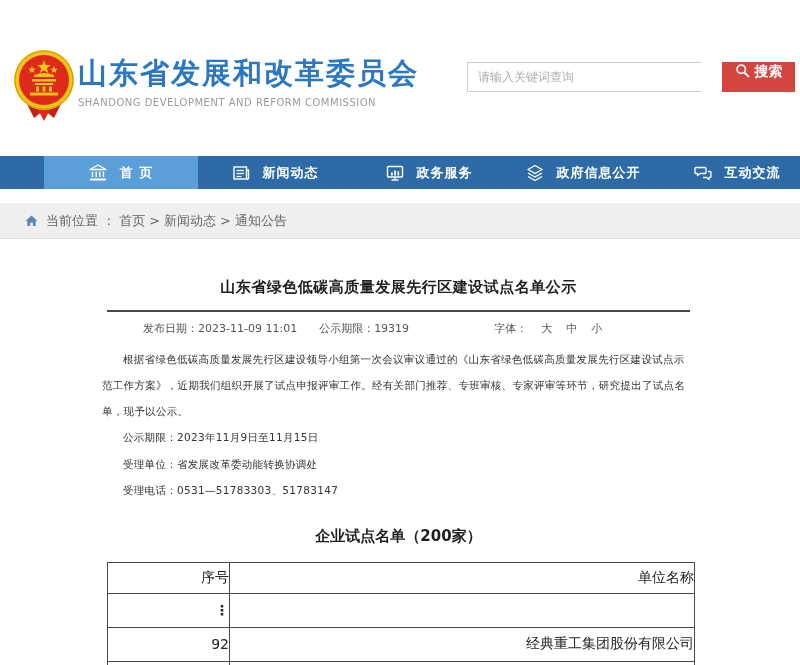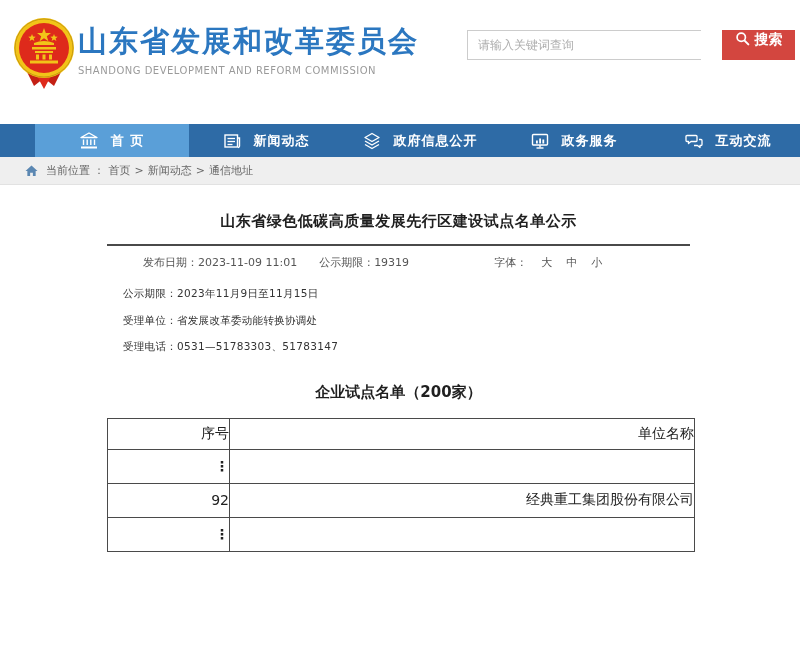--- a/index.html
+++ b/index.html
@@ -7,21 +7,21 @@
   body {
     width: 800px; height: 665px;
     background: #ffffff;
     font-family: "DejaVu Sans", "Liberation Sans", sans-serif;
     position: relative;
     overflow: hidden;
     color: #333;
   }
 
   
-  .top-header { position: relative; height: 124px; background: #fff; }
+  .top-header { position: relative; height: 124px; background: #fff; margin-top: 32px; }
   .logo { position: absolute; left: 12px; top: 16px; width: 64px; height: 74px; }
   .brand { position: absolute; left: 78px; top: 26px; }
   .site-title {
     font-size: 29px; font-weight: bold; color: #2b77c0;
     letter-spacing: 2px; margin: 0; line-height: 1.1;
   }
   .site-subtitle {
     font-size: 10px; color: #9a9a9a; letter-spacing: 0.5px; margin-top: 7px;
   }
   .search-bar { position: absolute; right: 5px; top: 30px; display: flex; height: 30px; gap: 21px; }
@@ -31,43 +31,43 @@
     font-family: inherit;
   }
   .search-input::placeholder { color: #aeaeae; }
   .search-btn {
     width: 73px; height: 30px; background: #d3463f; border: none; color: #fff;
     display: flex; align-items: flex-start; justify-content: center; gap: 5px;
     font-size: 14px; font-weight: bold; cursor: pointer; font-family: inherit;
   }
 
   
-  .nav { height: 33px; background: #2e6ba6; display: flex; padding-left: 35px; }
+  .nav { height: 33px; background: #2e6ba6; display: flex; padding-left: 44px; }
   .nav-item {
     flex: 0 0 154px; display: flex; align-items: center; justify-content: center;
     gap: 13px; cursor: pointer;
   }
   .nav-item.active { background: #5a9fd8; }
   .nav-label { color: #ffffff; font-size: 13px; font-weight: bold; letter-spacing: 1px; white-space: nowrap; }
   .nav-icon { width: 18px; height: 18px; display: block; }
 
   
   .breadcrumb {
-    height: 28px; background: #efefef; border-bottom: 1px solid #e2e2e2;
+    height: 36px; background: #efefef; border-bottom: 1px solid #e2e2e2;
     display: flex; align-items: center; padding-left: 25px;
-    font-size: 11px; color: #666; gap: 4px;
+    font-size: 13px; color: #666; gap: 4px; margin-top: 14px;
   }
   .breadcrumb .crumb { cursor: pointer; }
   .crumb-home-icon { width: 13px; height: 12px; margin-right: 4px; display: block; }
 
   
   .content { padding: 27px 105px 0 102px; }
   .article-title {
     text-align: center; font-size: 15px; font-weight: bold; color: #1f1f1f;
-    letter-spacing: 0.5px; margin: 0;
+    letter-spacing: 0.5px; margin: 12px;
   }
   .title-divider { height: 2px; background: #4a4a4a; margin: 13px 5px 0 5px; }
   .meta-row {
     display: flex; align-items: flex-end; padding-left: 41px; margin-top: 8px;
     font-size: 11px; color: #555; line-height: 18px;
   }
   .meta-views { margin-left: 22px; }
   .meta-font { margin-left: 85px; display: flex; gap: 14px; }
   .font-option { cursor: pointer; }
 
@@ -152,56 +152,56 @@
       <rect x="2" y="3" width="12.5" height="12" fill="none" stroke="#fff" stroke-width="1.4"></rect>
       <path d="M14.5 6 H16.5 V14 a1.5 1.5 0 0 1 -1.5 1.5" fill="none" stroke="#fff" stroke-width="1.4"></path>
       <line x1="4.5" y1="6.5" x2="12" y2="6.5" stroke="#fff" stroke-width="1.3"></line>
       <line x1="4.5" y1="9.5" x2="12" y2="9.5" stroke="#fff" stroke-width="1.3"></line>
       <line x1="4.5" y1="12.5" x2="9.5" y2="12.5" stroke="#fff" stroke-width="1.3"></line>
     </svg>
     <span class="nav-label">新闻动态</span>
   </div>
   <div class="nav-item">
     <svg class="nav-icon" viewBox="0 0 18 18">
-      <path d="M9 1.5 L16 5.5 L9 9.5 L2 5.5 Z" fill="none" stroke="#fff" stroke-width="1.4" stroke-linejoin="round"></path>
-      <path d="M2 9 L9 13 L16 9" fill="none" stroke="#fff" stroke-width="1.4" stroke-linejoin="round"></path>
-      <path d="M2 12.5 L9 16.5 L16 12.5" fill="none" stroke="#fff" stroke-width="1.4" stroke-linejoin="round"></path>
-    </svg>
-    <span class="nav-label">政府信息公开</span>
-  </div>
-  <div class="nav-item">
-    <svg class="nav-icon" viewBox="0 0 18 18">
       <rect x="1.5" y="2.5" width="15" height="10.5" rx="1" fill="none" stroke="#fff" stroke-width="1.4"></rect>
       <rect x="5" y="8.5" width="1.8" height="3" fill="#fff"></rect>
       <rect x="8.2" y="6.5" width="1.8" height="5" fill="#fff"></rect>
       <rect x="11.4" y="7.5" width="1.8" height="4" fill="#fff"></rect>
       <line x1="9" y1="13" x2="9" y2="15.5" stroke="#fff" stroke-width="1.4"></line>
       <line x1="5.5" y1="16" x2="12.5" y2="16" stroke="#fff" stroke-width="1.4"></line>
     </svg>
     <span class="nav-label">政务服务</span>
+  </div>
+  <div class="nav-item">
+    <svg class="nav-icon" viewBox="0 0 18 18">
+      <path d="M9 1.5 L16 5.5 L9 9.5 L2 5.5 Z" fill="none" stroke="#fff" stroke-width="1.4" stroke-linejoin="round"></path>
+      <path d="M2 9 L9 13 L16 9" fill="none" stroke="#fff" stroke-width="1.4" stroke-linejoin="round"></path>
+      <path d="M2 12.5 L9 16.5 L16 12.5" fill="none" stroke="#fff" stroke-width="1.4" stroke-linejoin="round"></path>
+    </svg>
+    <span class="nav-label">政府信息公开</span>
   </div>
   <div class="nav-item">
     <svg class="nav-icon" viewBox="0 0 18 18">
       <path d="M2 3.5 h9 a1 1 0 0 1 1 1 v4 a1 1 0 0 1 -1 1 h-5 l-2.5 2 v-2 h-1.5 a1 1 0 0 1 -1 -1 v-4 a1 1 0 0 1 1 -1 Z" fill="none" stroke="#fff" stroke-width="1.3" stroke-linejoin="round"></path>
       <path d="M14 7.5 h2 a1 1 0 0 1 1 1 v4 a1 1 0 0 1 -1 1 h-1 v2 l-2.5 -2 h-3.5" fill="none" stroke="#fff" stroke-width="1.3" stroke-linejoin="round"></path>
     </svg>
     <span class="nav-label">互动交流</span>
   </div>
 </div>
 
 <div class="breadcrumb">
   <svg class="crumb-home-icon" viewBox="0 0 14 13">
     <path d="M7 0.5 L13.5 6.5 H11.5 V12 H8.5 V8.5 H5.5 V12 H2.5 V6.5 H0.5 Z" fill="#5b87b2"></path>
   </svg>
   <span>当前位置 ：</span>
   <span class="crumb">首页</span>
   <span>&gt;</span>
   <span class="crumb">新闻动态</span>
   <span>&gt;</span>
-  <span class="crumb">通信地址</span>
+  <span class="crumb">通知公告</span>
 </div>
 
 <div class="content">
   <h2 class="article-title">山东省绿色低碳高质量发展先行区建设试点名单公示</h2>
   <div class="title-divider"></div>
 
   <div class="meta-row">
     <span class="meta-date">
       <span>发布日期：</span><span>2023-11-09 11:01</span>
     </span>
@@ -210,20 +210,21 @@
     </span>
     <span class="meta-font">
       <span>字体：</span>
       <span class="font-option">大</span>
       <span class="font-option">中</span>
       <span class="font-option">小</span>
     </span>
   </div>
 
   <div class="article-body">
+    <p>根据省绿色低碳高质量发展先行区建设领导小组第一次会议审议通过的《山东省绿色低碳高质量发展先行区建设试点示范工作方案》，近期我们组织开展了试点申报评审工作。经有关部门推荐、专班审核、专家评审等环节，研究提出了试点名单，现予以公示。</p>
     <div class="info-lines">
       <p>公示期限：2023年11月9日至11月15日</p>
       <p>受理单位：省发展改革委动能转换协调处</p>
       <p>受理电话：0531—51783303、51783147</p>
     </div>
   </div>
 
   <h3 class="section-title">企业试点名单（200家）</h3>
 
   <table class="company-table">

